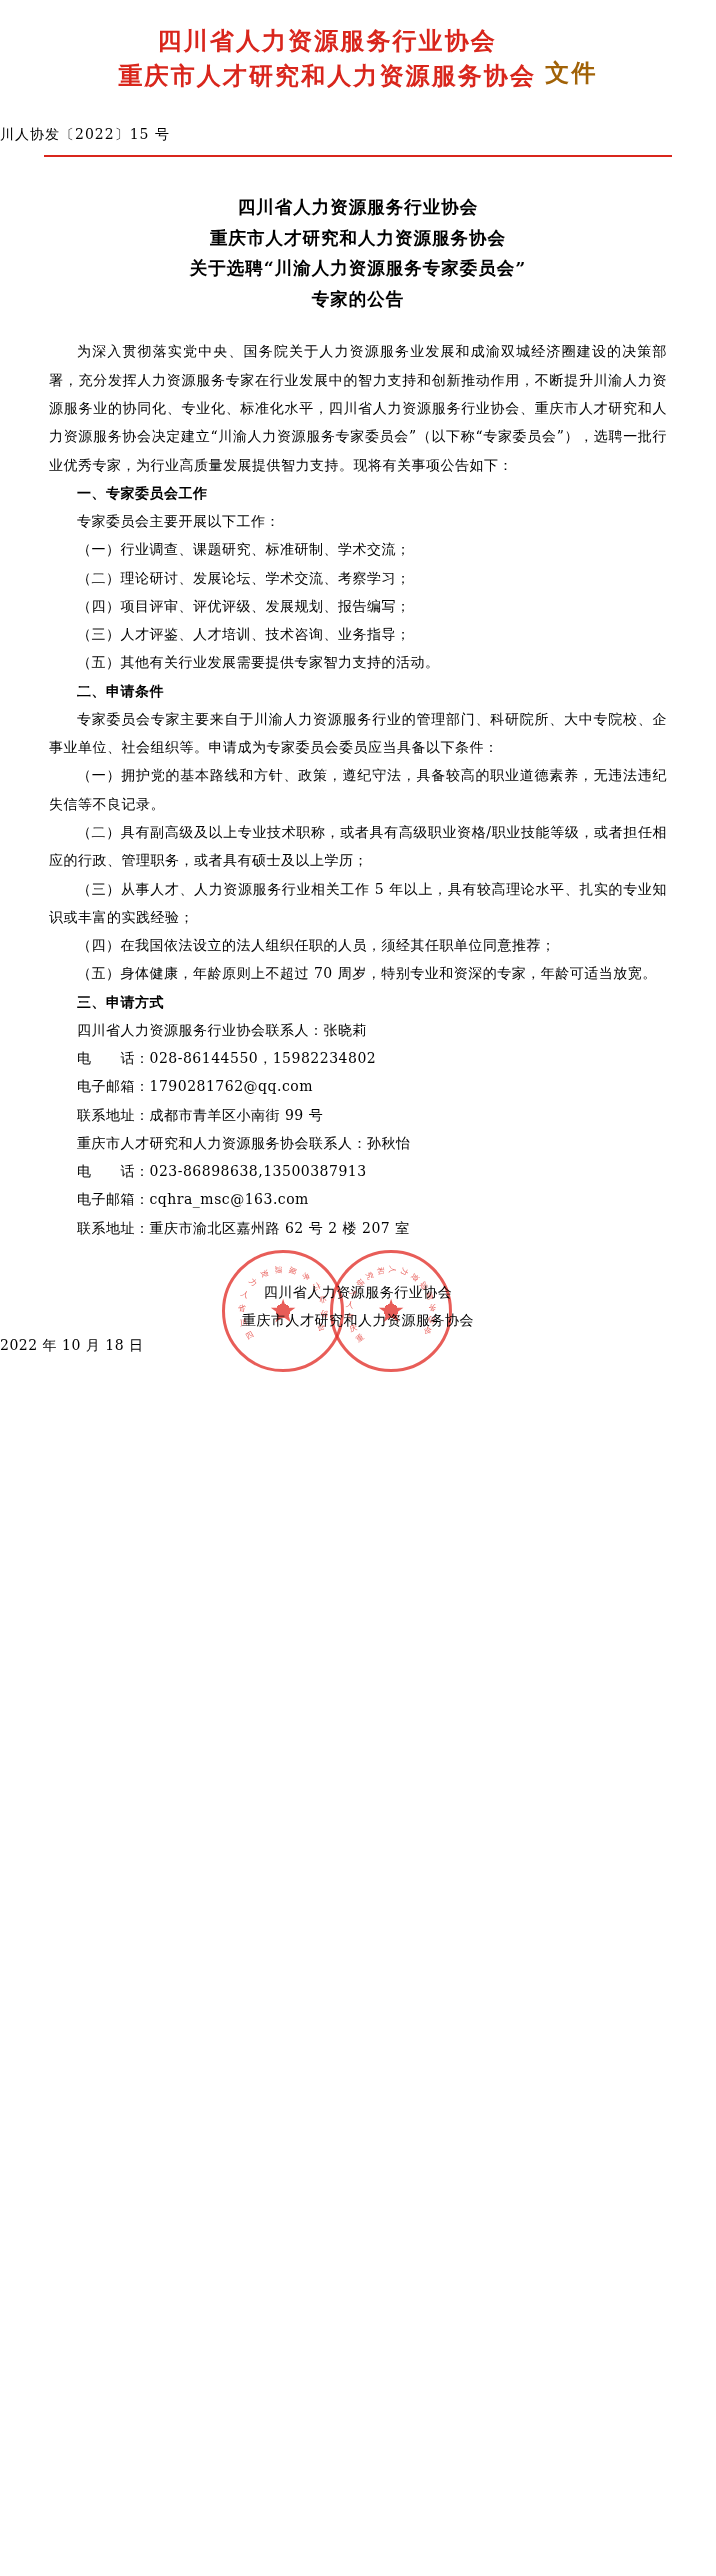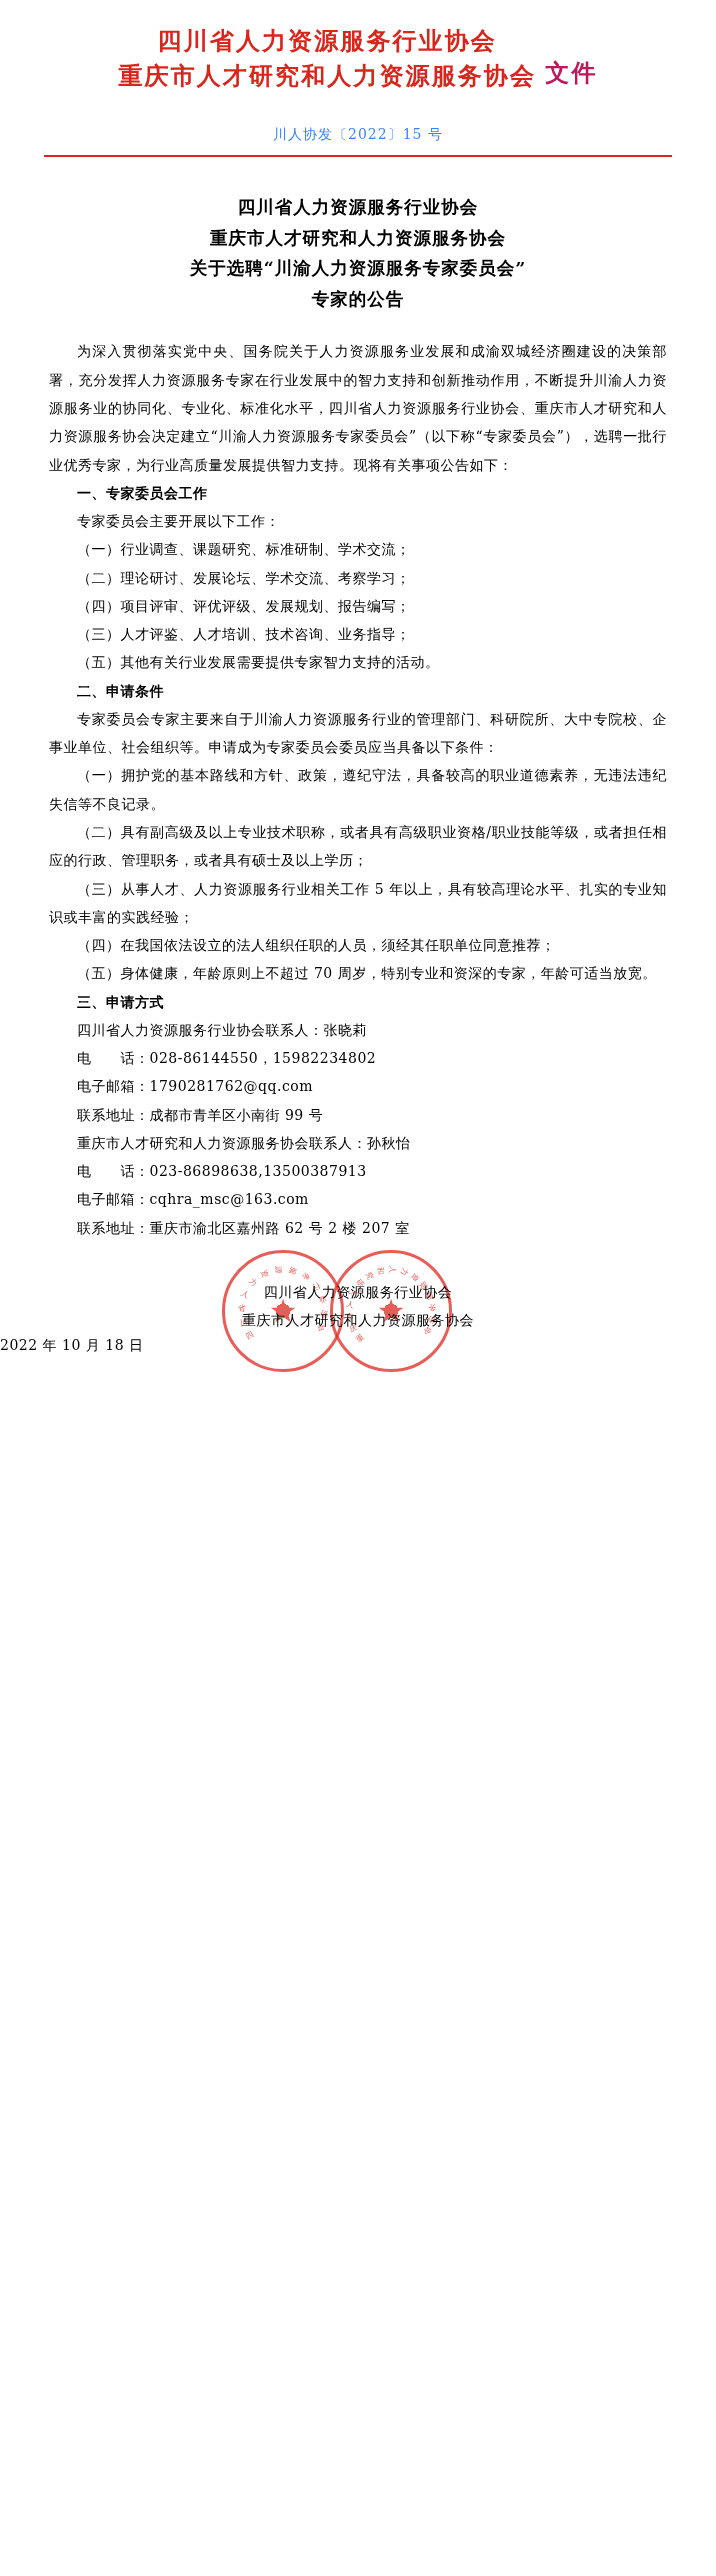--- a/index.html
+++ b/index.html
@@ -41,37 +41,36 @@
   .mast-line {
     color: #d9261c;
     font-family: "DejaVu Serif", "Liberation Serif", serif;
     font-weight: bold;
     font-size: 24px;
     letter-spacing: 2.1px;
     line-height: 1.45;
     white-space: nowrap;
   }
   .mast-doc {
-    color: #be185d;
+    color: #a16207;
     font-family: "DejaVu Serif", "Liberation Serif", serif;
     font-weight: bold;
     font-size: 24px;
     letter-spacing: 2.1px;
     line-height: 1.45;
     padding-bottom: 3.1px;
     white-space: nowrap;
   }
 
   .doc-number {
     margin-top: 32px;
-    text-align: center;
     font-family: "DejaVu Serif", "Liberation Serif", serif;
     font-size: 14px;
     letter-spacing: 1px;
-    color: #3b82f6;
+    color: #000000;
   }
 
   .red-rule {
     margin: 11.3px 44px 0 44px;
     height: 2.1px;
     background: #d9261c;
   }
 
   
   .title-block {

